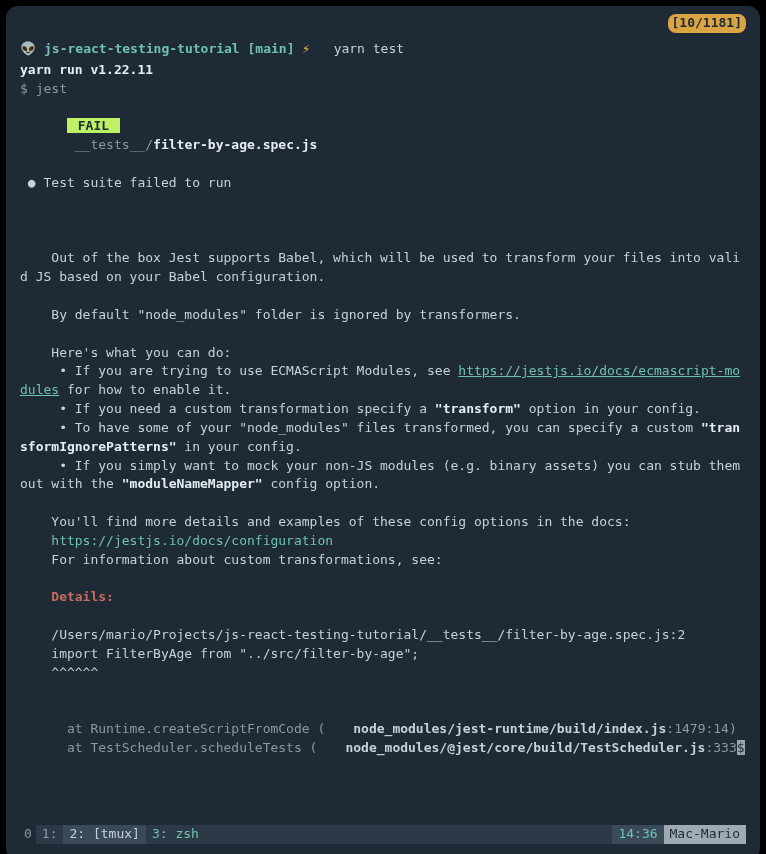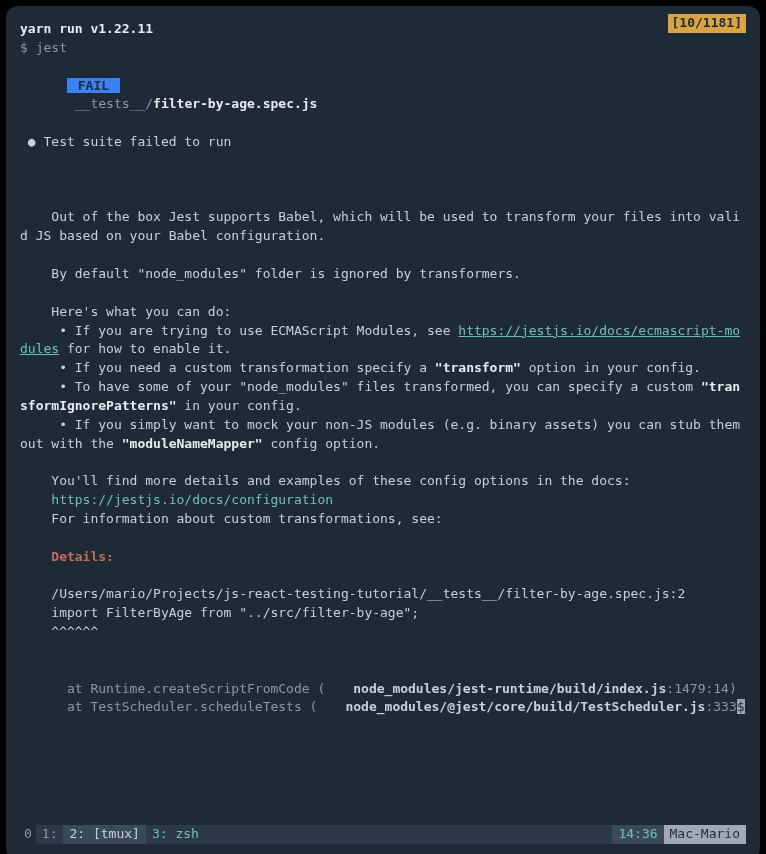--- a/index.html
+++ b/index.html
@@ -24,29 +24,30 @@
   overflow: hidden;
 }
 .top-right {
   position: absolute;
   top: 8px;
   right: 14px;
   background: #d9a441;
   color: #1e2a35;
   padding: 0 4px;
   font-weight: bold;
+  border-radius: 8px;
 }
 .prompt-line { margin-top: 22px; white-space: nowrap; }
 .icon-ghost { color: #c5d1db; }
 .path { color: #6fc2b0; font-weight: bold; }
 .branch { color: #6fc2b0; font-weight: bold; }
 .bolt { color: #f0c040; }
 .cmd { color: #c5d1db; }
 .fail-badge {
-  background: #3b82f6;
+  background: #bef264;
   color: #1e2a35;
   font-weight: bold;
   padding: 0 3px;
 }
 .grey { color: #8b99a6; }
 .white-bold { color: #e6edf3; font-weight: bold; }
 .brown-bold { color: #c86b5e; font-weight: bold; }
 .link { color: #6fc2b0; text-decoration: underline; }
 .link-plain { color: #6fc2b0; }
 .bold { font-weight: bold; color: #e6edf3; }
@@ -75,20 +76,27 @@
 .sb-time { background: #3a4a58; color: #6fc2b0; padding: 0 6px; }
 .sb-host { background: #a0aab5; color: #1e2a35; padding: 0 6px; }
 </style>
 </head>
 <body>
 
 <div class="terminal">
 
   <div class="top-right">[10/1181]</div>
 
+  <div class="prompt-line">
+    <span class="icon-ghost">👽</span>
+    <span class="path">js-react-testing-tutorial</span>
+    <span class="branch">[main]</span>
+    <span class="bolt">⚡</span>
+    <span>&nbsp;&nbsp;</span><span class="cmd">yarn test</span>
+  </div>
 
   <div class="content-block">
     <p class="white-bold">yarn run v1.22.11</p>
     <p class="grey">$ jest</p>
     <p>
       <span class="fail-badge"> FAIL </span>
       <span>&nbsp;</span><span class="grey">__tests__/</span><span class="white-bold">filter-by-age.spec.js</span>
     </p>
     <p>&nbsp;<span>● Test suite failed to run</span></p>
     <p>&nbsp;</p>

